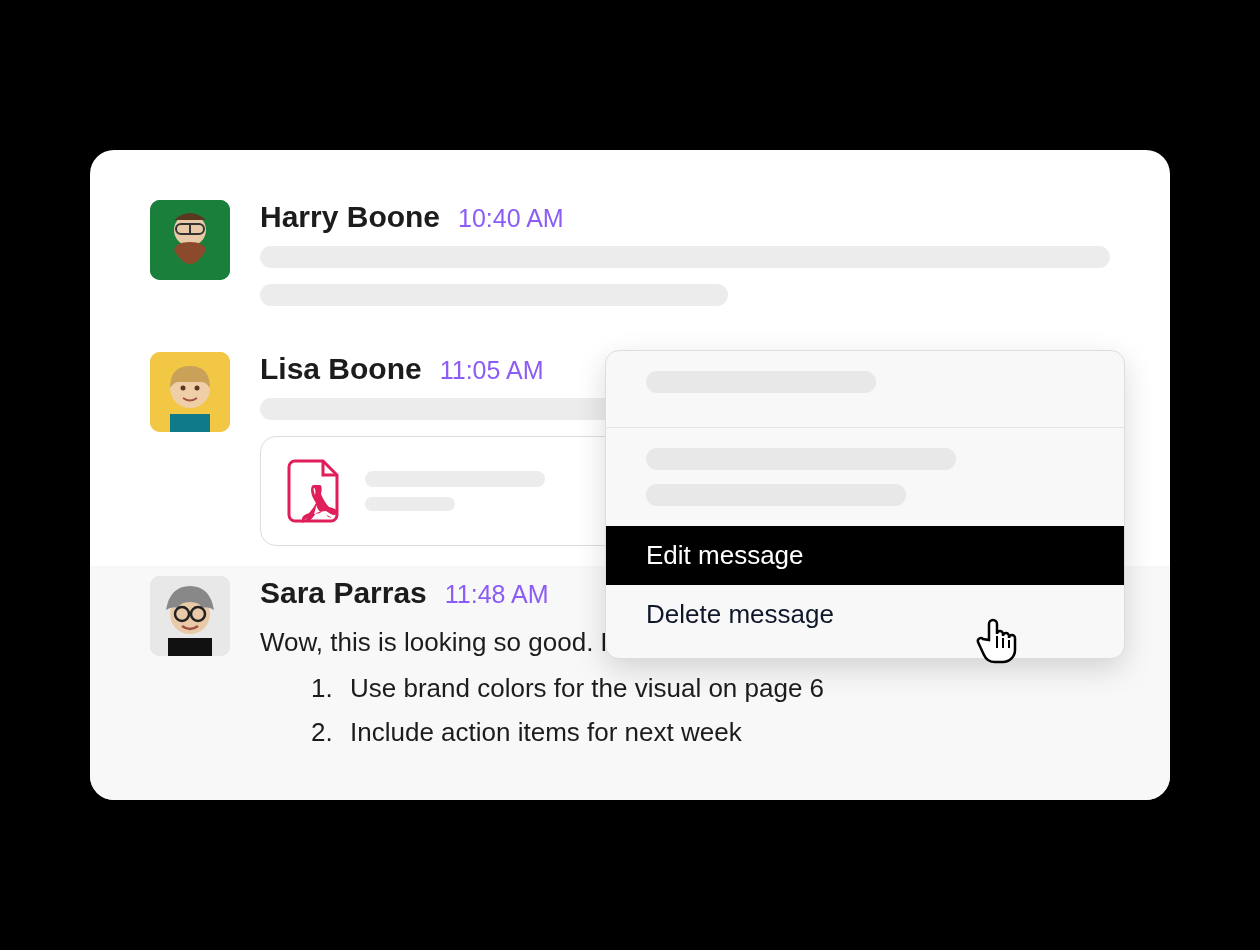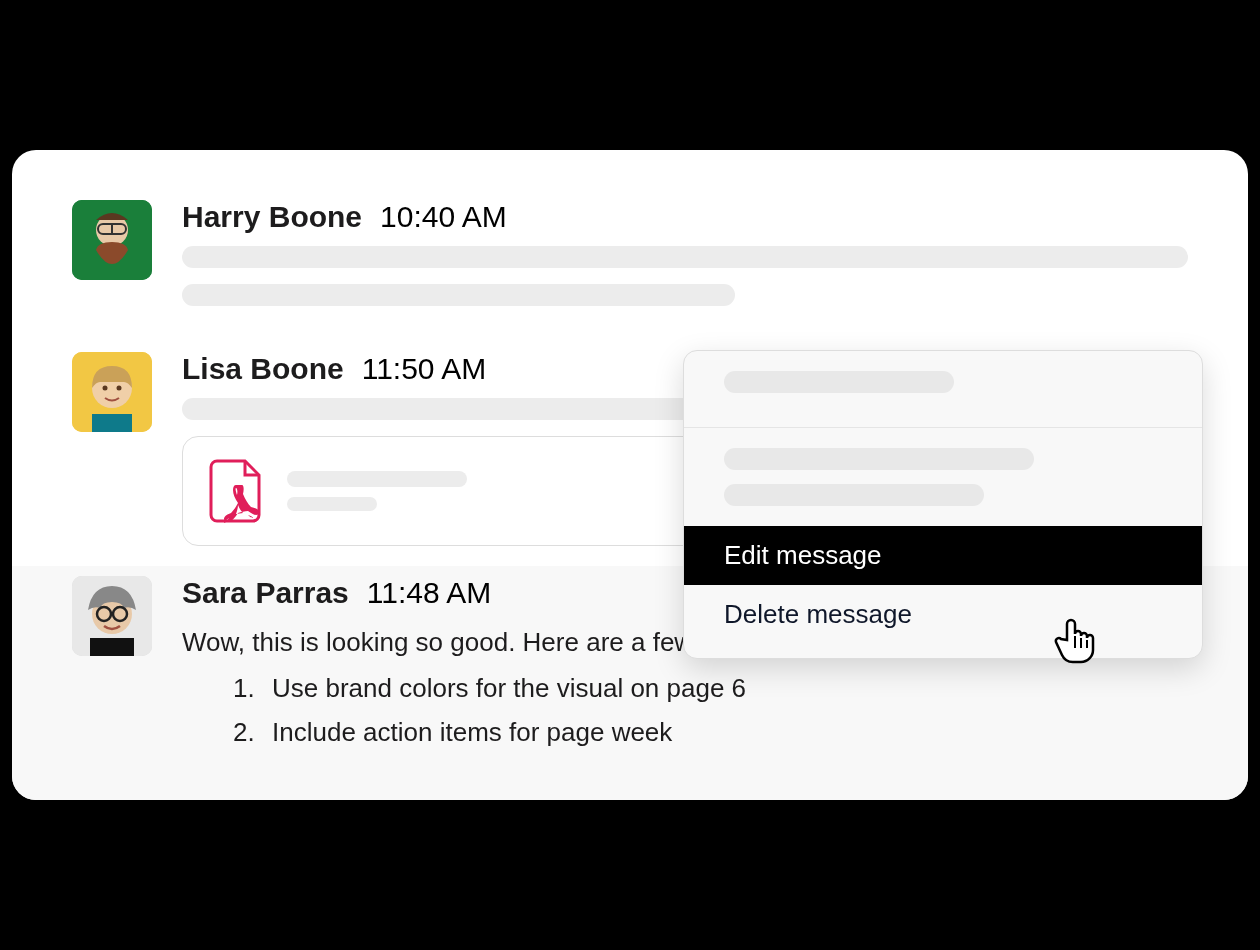--- a/index.html
+++ b/index.html
@@ -7,21 +7,21 @@
     font-family: -apple-system, BlinkMacSystemFont, "Segoe UI", Helvetica, Arial, sans-serif;
     background: #000;
     width: 1260px;
     height: 950px;
     display: flex;
     align-items: center;
     justify-content: center;
   }
   .card {
     background: #fff;
-    width: 1236px;
+    width: 1080px;
     border-radius: 24px;
     box-shadow: 0 20px 60px rgba(0,0,0,0.4);
     overflow: visible;
     position: relative;
     padding-top: 40px;
   }
   .message {
     display: flex;
     padding: 10px 60px 20px 60px;
     position: relative;
@@ -39,21 +39,21 @@
     margin-right: 30px;
     display: flex;
     align-items: center;
     justify-content: center;
     overflow: hidden;
   }
   .avatar svg { width: 100%; height: 100%; }
   .msg-body { flex: 1; min-width: 0; }
   .msg-header { display: flex; align-items: baseline; gap: 18px; margin-bottom: 12px; }
   .author { font-weight: 800; font-size: 30px; color: #1d1c1d; }
-  .time { font-size: 30px; color: #000000; font-weight: 400; }
+  .time { font-size: 25px; color: #8b5cf6; font-weight: 400; }
   .placeholder-line {
     height: 22px;
     background: #ececec;
     border-radius: 11px;
     margin-bottom: 16px;
   }
   .pl-w1 { width: 100%; }
   .pl-w2 { width: 55%; }
   .attachment {
     border: 1.5px solid #ddd;
@@ -178,21 +178,21 @@
         <path d="M20 36 q0 -22 20 -22 q20 0 20 22 q-4 -6 -8 -6 l-24 0 q-4 0 -8 6" fill="#caa158"></path>
         <circle cx="33" cy="36" r="2.5" fill="#5a3820"></circle>
         <circle cx="47" cy="36" r="2.5" fill="#5a3820"></circle>
         <path d="M33 46 q7 5 14 0" stroke="#a05040" stroke-width="2" fill="none"></path>
         <rect x="20" y="62" width="40" height="18" fill="#0e7a8a"></rect>
       </svg>
     </div>
     <div class="msg-body">
       <div class="msg-header">
         <span class="author">Lisa Boone</span>
-        <span class="time">11:50 AM</span>
+        <span class="time">11:05 AM</span>
       </div>
       <div class="placeholder-line pl-w1"></div>
       <div class="attachment">
         <svg class="pdf-icon" viewBox="0 0 54 64">
           <path d="M8 2 h28 l14 14 v40 a6 6 0 0 1 -6 6 h-36 a6 6 0 0 1 -6 -6 v-48 a6 6 0 0 1 6 -6 z" fill="none" stroke="#e01e5a" stroke-width="3"></path>
           <path d="M36 2 v14 h14" fill="none" stroke="#e01e5a" stroke-width="3"></path>
           <path d="M27 26c-2 0-3 2-3 5 0 4 2 9 5 13-2 4-5 8-7 10-3 1-7 3-7 6 0 2 2 3 4 3 3 0 7-4 10-9 3-1 7-2 10-2 3 2 6 4 8 4 2 0 3-1 3-3 0-3-4-4-8-5-3-3-6-8-8-13 1-4 1-9-1-9-2 0-4 0-6 0zm0 3c1 0 2 3 1 7-1-3-2-7-1-7zm2 17c1 3 3 6 5 8-2 0-5 1-7 1 1-3 2-6 2-9zm-9 13c-2 3-4 5-5 5 0-1 2-3 5-5zm19-3c3 1 5 2 5 3 0 0-2 0-5-3z" fill="#e01e5a"></path>
         </svg>
         <div class="attachment-lines">
           <div class="placeholder-line med"></div>
@@ -254,21 +254,21 @@
     </div>
     <div class="msg-body">
       <div class="msg-header">
         <span class="author">Sara Parras</span>
         <span class="time">11:48 AM</span>
       </div>
       <div class="msg-text">
         <span>Wow, this is looking so good. Here are a few suggestions:</span>
         <ol>
           <li>Use brand colors for the visual on page 6</li>
-          <li>Include action items for page week</li>
+          <li>Include action items for next week</li>
         </ol>
       </div>
     </div>
   </div>
 
   <div class="context-menu">
     <div class="menu-section">
       <div class="menu-placeholder mp-w1"></div>
     </div>
     <div class="menu-divider"></div>

